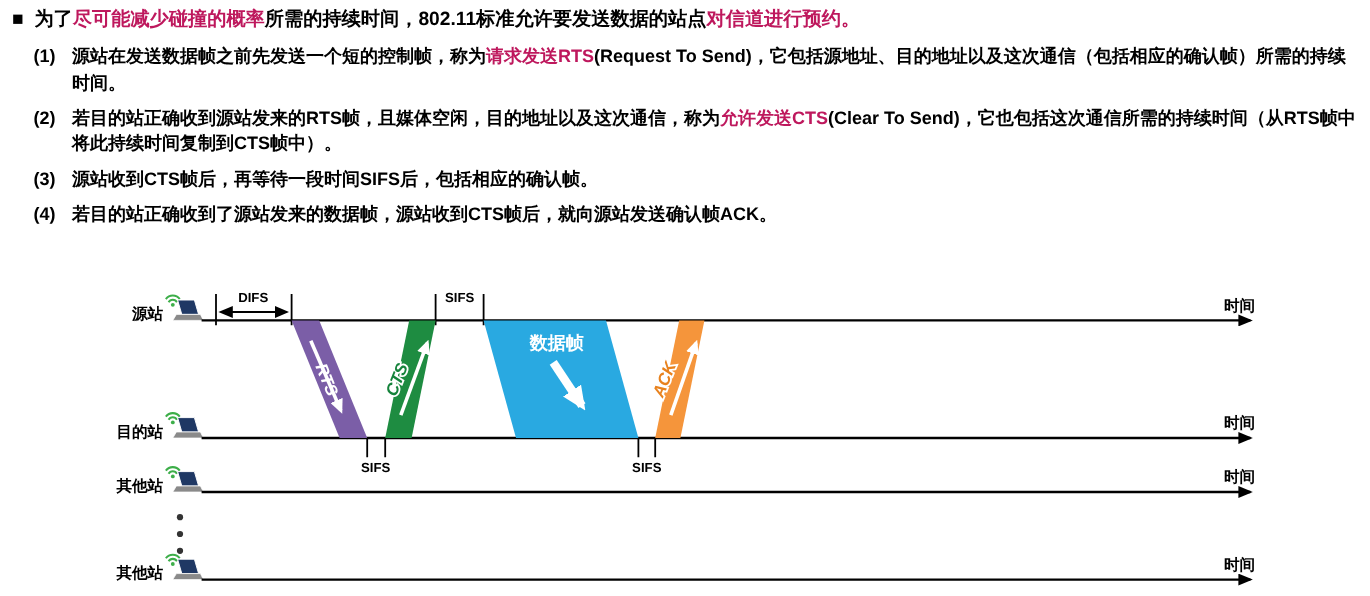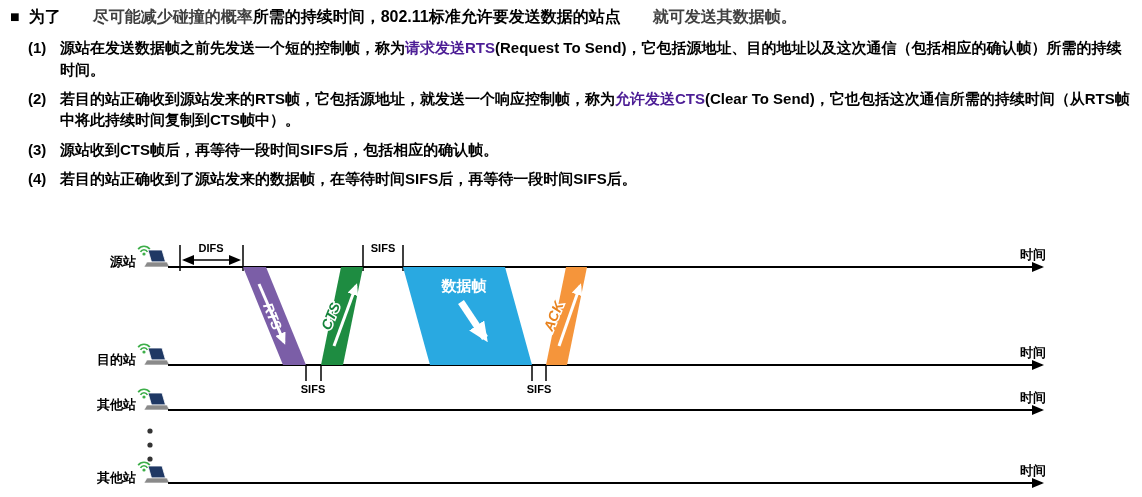--- a/index.html
+++ b/index.html
@@ -8,57 +8,57 @@
     background:#ffffff;
     font-family:"Liberation Sans","DejaVu Sans",sans-serif;
     font-weight:bold;color:#000;
   }
   .text-block{position:absolute;top:6px;left:10px;right:8px;}
   .header{font-size:16px;line-height:1.4;margin-bottom:9px;}
   .bullet{margin-right:9px;}
   .point{display:flex;font-size:15px;line-height:1.42;margin-bottom:8px;padding-left:18px;}
   .pnum{flex:0 0 32px;}
   .ptext{flex:1;}
-  .c-red{color:#404040;margin-left:32px;}
-  .c-blue{color:#4c1d95;}
-  .c-green{color:#4c1d95;}
+  .c-red{color:#be185d;}
+  .c-blue{color:#be185d;}
+  .c-green{color:#be185d;}
   .diagram{position:absolute;left:0;top:230px;width:1142px;height:267px;}
   svg text{font-family:"Liberation Sans","DejaVu Sans",sans-serif;font-weight:bold;}
   .station-label{font-size:13px;}
   .time-label{font-size:13px;}
   .interval-label{font-size:11px;}
   .frame-label{font-size:14px;font-style:italic;}
   .data-label{font-size:15px;}
 </style>
 </head>
 <body>
 
 <div class="text-block">
   <div class="header">
-    <span class="bullet">■</span><span>为了</span><span class="c-red">尽可能减少碰撞的概率</span><span>所需的持续时间，802.11标准允许要发送数据的站点</span><span class="c-red">就可发送其数据帧。</span>
+    <span class="bullet">■</span><span>为了</span><span class="c-red">尽可能减少碰撞的概率</span><span>所需的持续时间，802.11标准允许要发送数据的站点</span><span class="c-red">对信道进行预约。</span>
   </div>
 
   <div class="point">
     <span class="pnum">(1)</span>
     <div class="ptext"><span>源站在发送数据帧之前先发送一个短的控制帧，称为</span><span class="c-blue">请求发送RTS</span><span>(Request To Send)，它包括源地址、目的地址以及这次通信（包括相应的确认帧）所需的持续时间。</span></div>
   </div>
 
   <div class="point">
     <span class="pnum">(2)</span>
-    <div class="ptext"><span>若目的站正确收到源站发来的RTS帧，它包括源地址，就发送一个响应控制帧，称为</span><span class="c-green">允许发送CTS</span><span>(Clear To Send)，它也包括这次通信所需的持续时间（从RTS帧中将此持续时间复制到CTS帧中）。</span></div>
+    <div class="ptext"><span>若目的站正确收到源站发来的RTS帧，且媒体空闲，目的地址以及这次通信，称为</span><span class="c-green">允许发送CTS</span><span>(Clear To Send)，它也包括这次通信所需的持续时间（从RTS帧中将此持续时间复制到CTS帧中）。</span></div>
   </div>
 
   <div class="point">
     <span class="pnum">(3)</span>
     <div class="ptext"><span>源站收到CTS帧后，再等待一段时间SIFS后，包括相应的确认帧。</span></div>
   </div>
 
   <div class="point">
     <span class="pnum">(4)</span>
-    <div class="ptext"><span>若目的站正确收到了源站发来的数据帧，在等待时间SIFS后，再等待一段时间SIFS后。</span></div>
+    <div class="ptext"><span>若目的站正确收到了源站发来的数据帧，源站收到CTS帧后，就向源站发送确认帧ACK。</span></div>
   </div>
 </div>
 
 <div class="diagram">
 <svg width="1142" height="267" viewBox="0 0 1142 267">
   <defs>
     <marker id="arrB" markerUnits="userSpaceOnUse" markerWidth="12" markerHeight="10" refX="10" refY="5" orient="auto-start-reverse">
       <path d="M0,0 L12,5 L0,10 Z" fill="#000"></path>
     </marker>
     <marker id="arrW" markerUnits="userSpaceOnUse" markerWidth="12" markerHeight="11" refX="9" refY="5.5" orient="auto">

